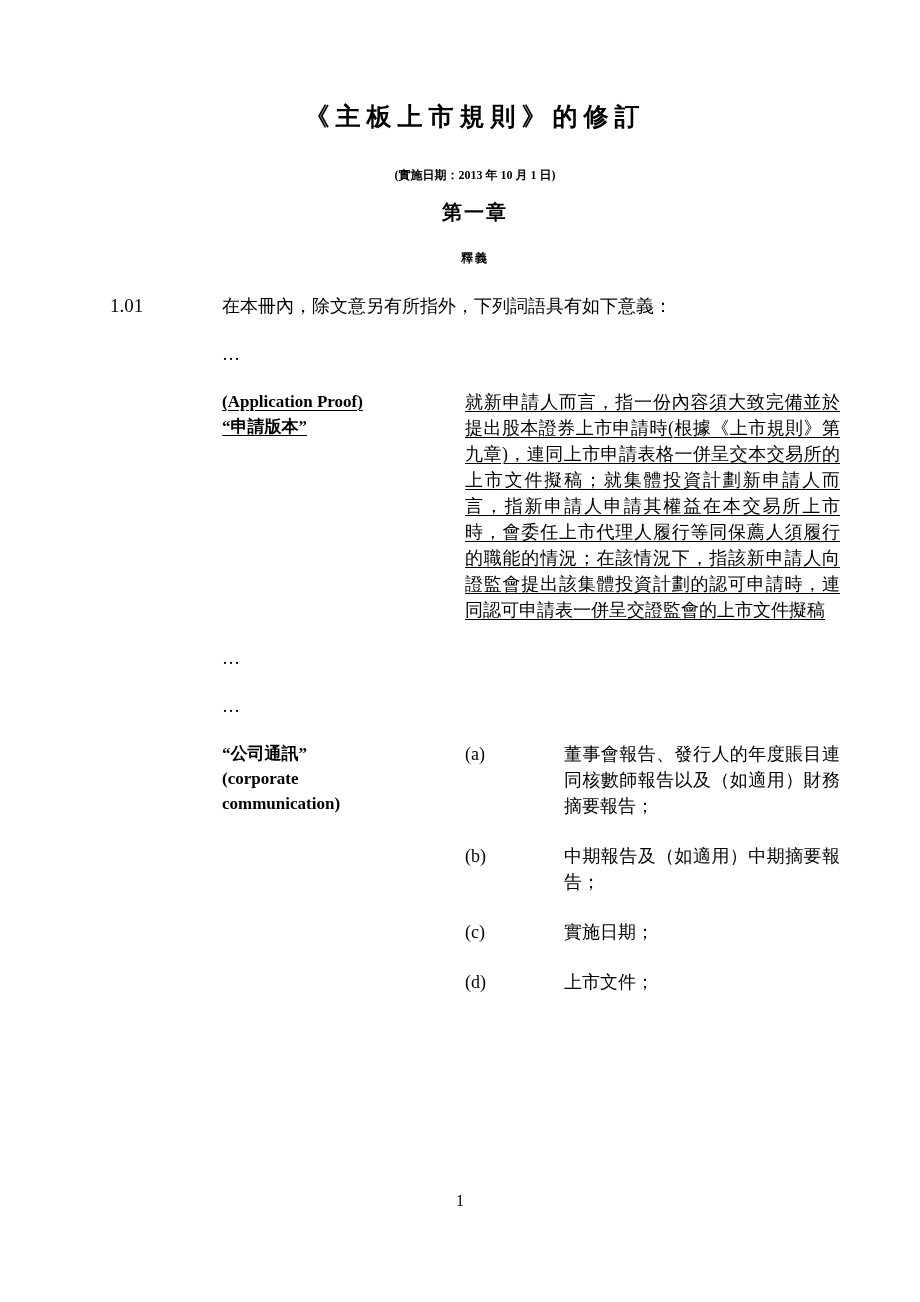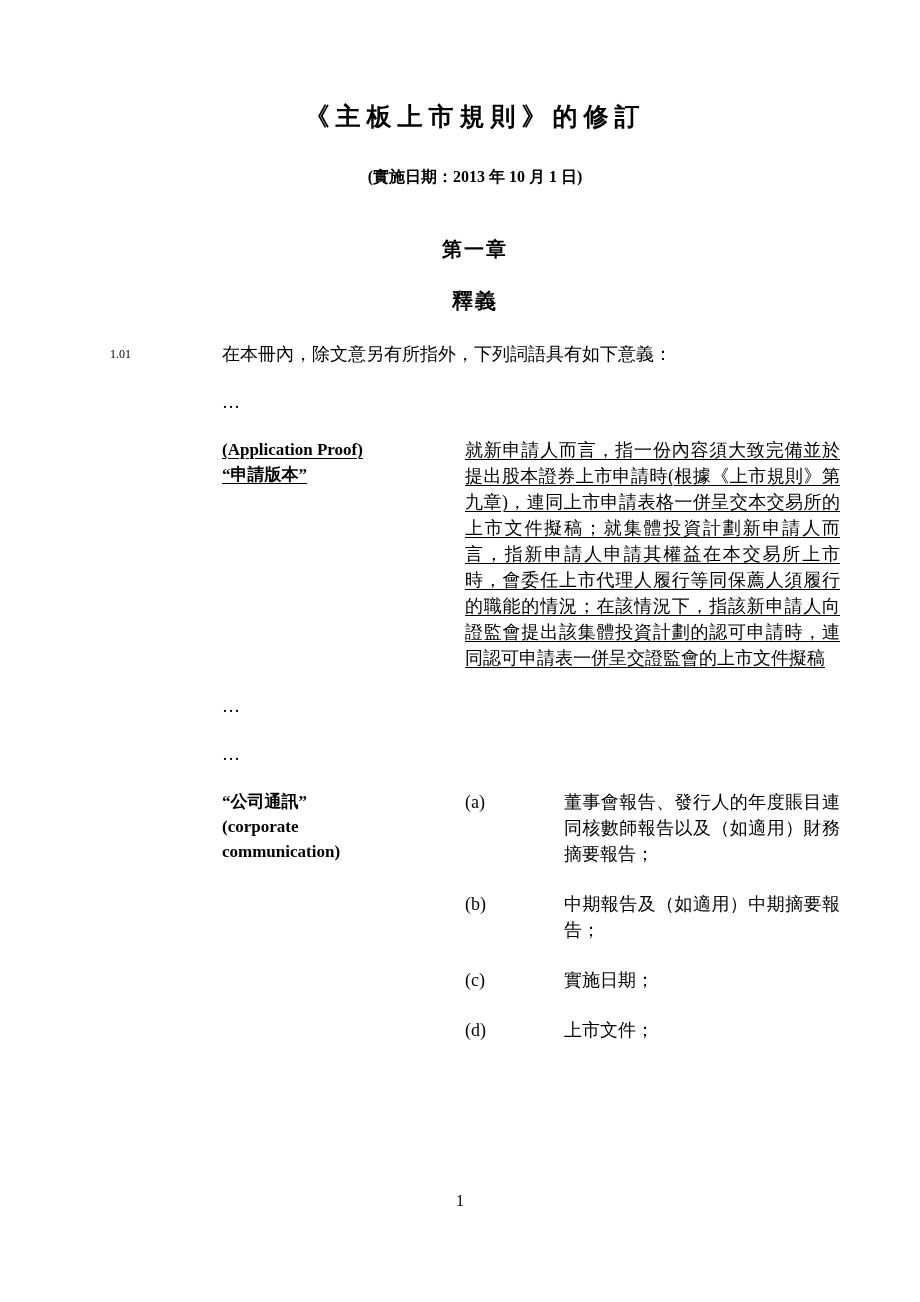--- a/index.html
+++ b/index.html
@@ -17,51 +17,51 @@
   .title {
     margin: 0;
     text-align: center;
     font-size: 25px;
     font-weight: bold;
     letter-spacing: 6px;
   }
   .subtitle {
     margin-top: 34px;
     text-align: center;
-    font-size: 16px;
+    font-size: 12px;
     font-weight: bold;
   }
   .chapter {
-    margin-top: 48px;
+    margin-top: 15px;
     text-align: center;
     font-size: 20px;
     font-weight: bold;
     letter-spacing: 2px;
   }
   .section {
     margin-top: 28px;
     text-align: center;
     font-size: 19px;
     font-weight: bold;
     letter-spacing: 2px;
   }
   .subsection {
     margin-top: 24px;
     text-align: center;
-    font-size: 21px;
+    font-size: 12px;
     font-weight: bold;
     letter-spacing: 2px;
   }
   .clause {
     margin-top: 26px;
     display: flex;
     font-size: 18px;
     line-height: 26px;
   }
-  .clause-num { width: 112px; flex: 0 0 112px; font-size: 12px; }
+  .clause-num { width: 112px; flex: 0 0 112px; font-size: 19px; }
   .clause-text { flex: 1; }
   .ellipsis {
     margin: 22px 0 22px 112px;
     font-size: 18px;
     line-height: 26px;
   }
   .def-row {
     display: flex;
     margin-left: 112px;
     margin-bottom: 6px;

